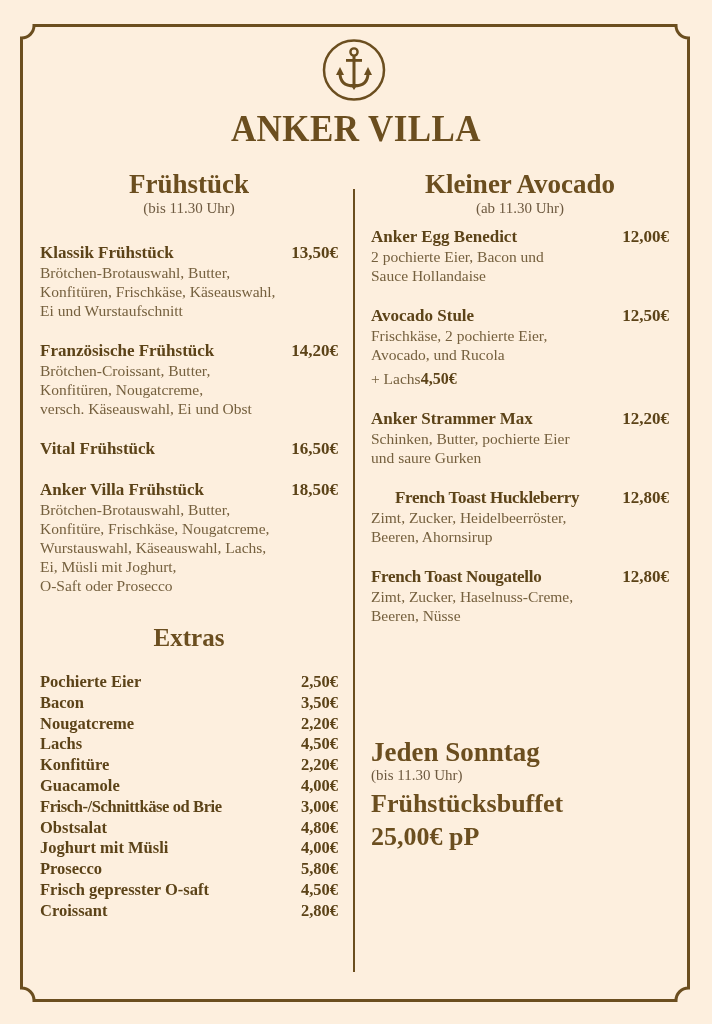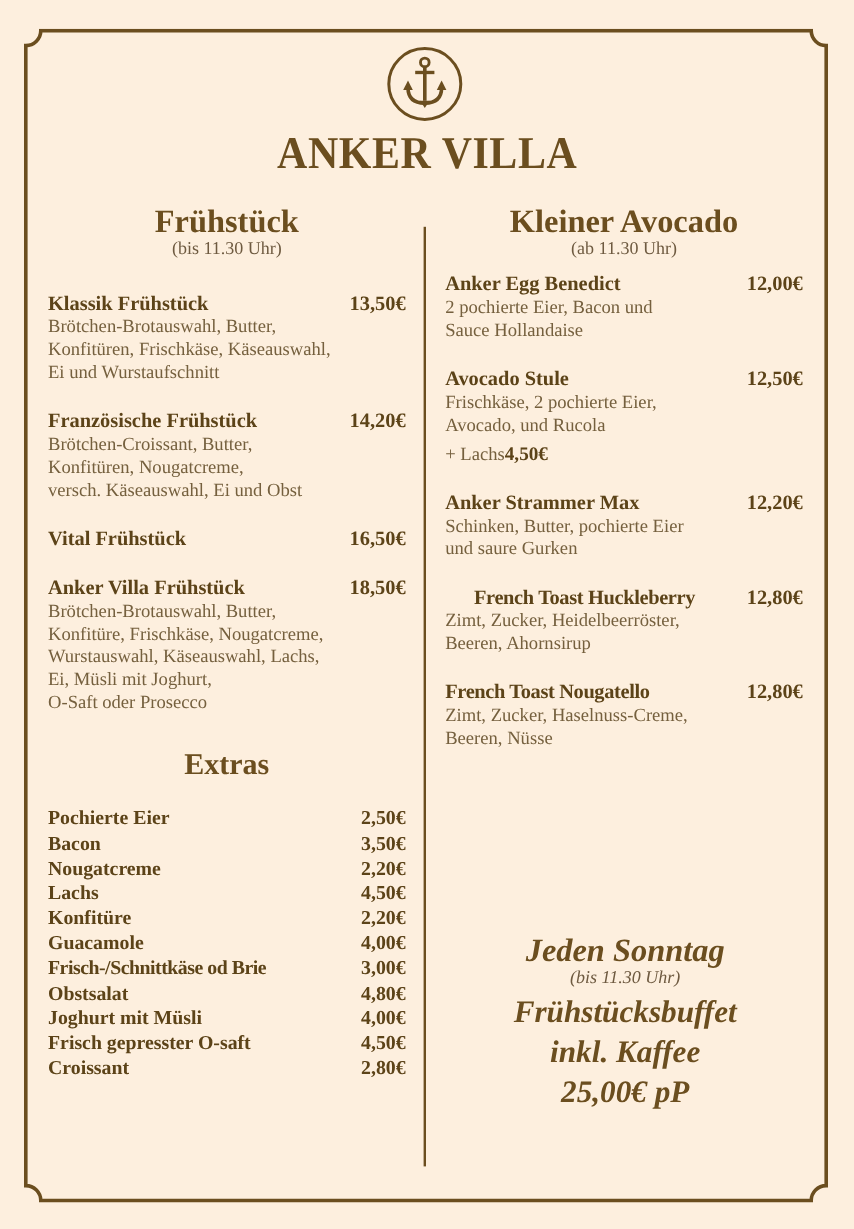--- a/index.html
+++ b/index.html
@@ -103,23 +103,22 @@
       font-size: 16.5px;
       line-height: 20.8px;
       font-weight: bold;
       color: #5C4318;
       text-align: right;
     }
 
     .sunday {
       position: absolute;
       left: 371px; width: 300px;
-      top: 776px;
-      text-align: center;
-      font-style: italic;
+      top: 736px;
+      text-align: left;
     }
     .sunday-head {
       font-size: 27px; font-weight: bold; line-height: 32px;
       color: #6B4E1F;
     }
     .sunday-sub {
       font-size: 15px; line-height: 15px; color: #6E5A40;
     }
     .sunday-line {
       font-size: 26px; font-weight: bold; line-height: 33px;
@@ -235,20 +234,24 @@
       </div>
     <div class="extra-row">
         <span>Obstsalat</span>
         <span>4,80€</span>
       </div>
     <div class="extra-row">
         <span>Joghurt mit Müsli</span>
         <span>4,00€</span>
       </div>
     <div class="extra-row">
+        <span>Prosecco</span>
+        <span>5,80€</span>
+      </div>
+    <div class="extra-row">
         <span>Frisch gepresster O-saft</span>
         <span>4,50€</span>
       </div>
     <div class="extra-row">
         <span>Croissant</span>
         <span>2,80€</span>
       </div>
   </div>
 </div>
 
@@ -313,15 +316,14 @@
       <div>Zimt, Zucker, Haselnuss-Creme,</div>
       <div>Beeren, Nüsse</div>
     </div>
   </div>
 </div>
 
 <div class="sunday">
   <div class="sunday-head">Jeden Sonntag</div>
   <div class="sunday-sub">(bis 11.30 Uhr)</div>
   <div class="sunday-line first">Frühstücksbuffet</div>
-  <div class="sunday-line">inkl. Kaffee</div>
   <div class="sunday-line">25,00€ pP</div>
 </div>
 
 </body></html>

